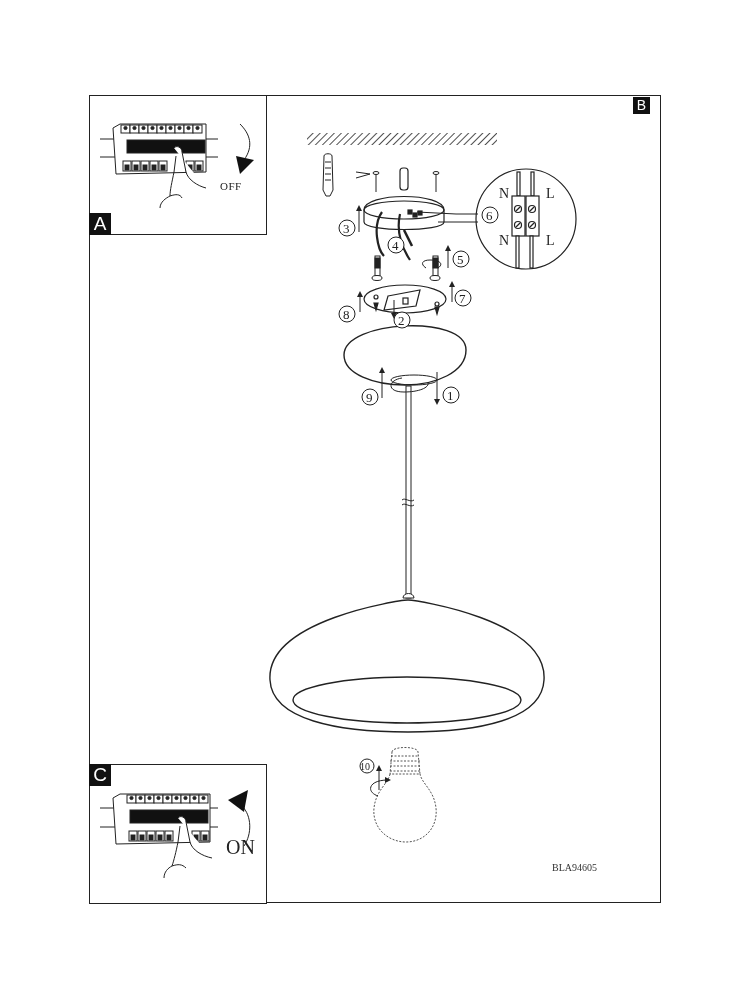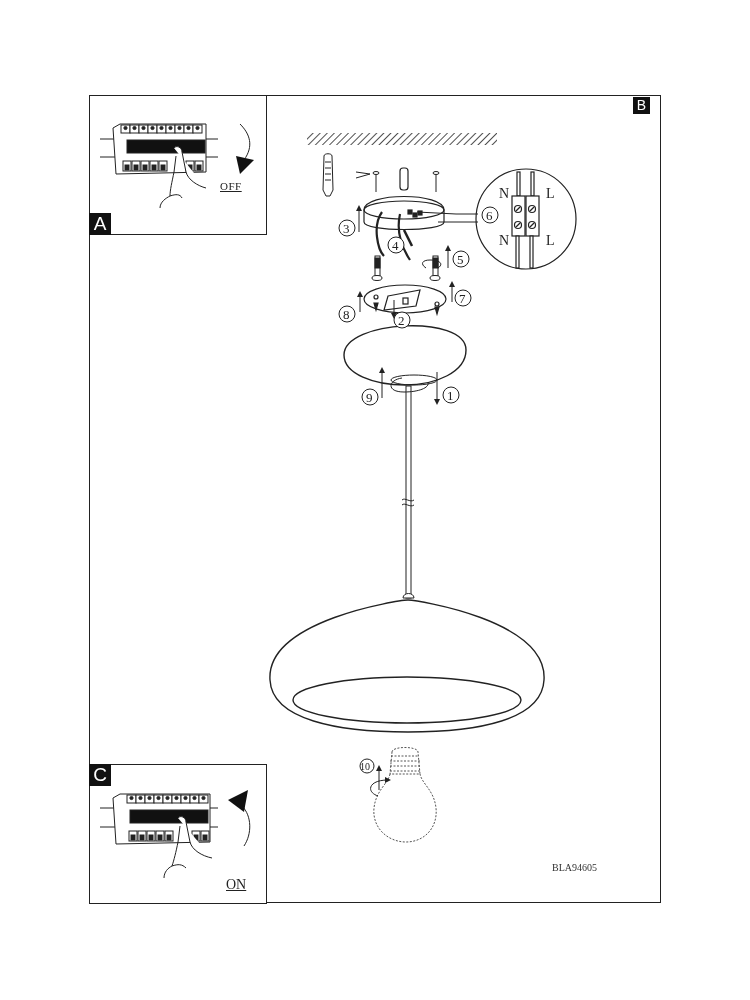--- a/index.html
+++ b/index.html
@@ -5,23 +5,23 @@
     html, body { margin: 0; padding: 0; background: #ffffff; }
     body { width: 750px; height: 1000px; position: relative; overflow: hidden; font-family: "Liberation Serif", serif; }
     .frame { position: absolute; left: 89px; top: 95px; width: 572px; height: 808px; border: 1.5px solid #222; box-sizing: border-box; }
     .panel { position: absolute; border: 1.5px solid #222; box-sizing: border-box; background: #fff; }
     .panel-a { left: 89px; top: 95px; width: 178px; height: 140px; }
     .panel-c { left: 89px; top: 764px; width: 178px; height: 140px; }
     .tag { position: absolute; background: #111; color: #fff; font-family: "Liberation Sans", sans-serif; font-size: 17px; line-height: 20px; text-align: center; }
     .tag-a { left: 89px; top: 213px; width: 22px; height: 22px; line-height: 22px; font-size: 19px; }
     .tag-c { left: 89px; top: 764px; width: 22px; height: 22px; line-height: 22px; font-size: 19px; }
     .tag-b { left: 633px; top: 97px; width: 17px; height: 17px; line-height: 17px; font-size: 14px; }
-    .label { position: absolute; font-family: "Liberation Serif", serif; color: #222; text-decoration: underline; }
+    .label { position: absolute; font-family: "Liberation Serif", serif; color: #222; }
     .lbl-off { left: 220px; top: 180px; font-size: 11px; letter-spacing: 0.5px; }
-    .lbl-on { left: 226px; top: 877px; font-size: 14px; }
+    .lbl-on { left: 226px; top: 836px; font-size: 20px; }
     .code { position: absolute; left: 552px; top: 862px; font-size: 10px; color: #333; font-family: "Liberation Serif", serif; }
     svg { position: absolute; left: 0; top: 0; }
     .num { font-family: "Liberation Serif", serif; font-size: 13px; fill: #222; }
     .nl { font-family: "Liberation Serif", serif; font-size: 14px; fill: #222; }
   </style>
 </head>
 <body>
 
 <div class="frame"></div>
 

